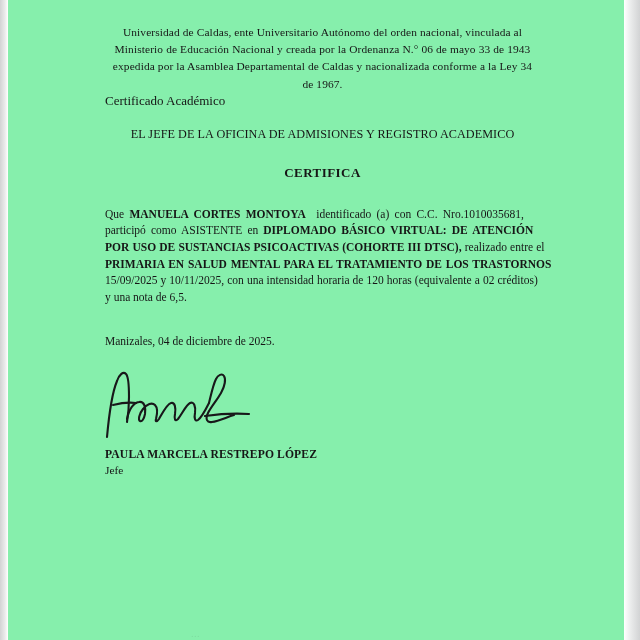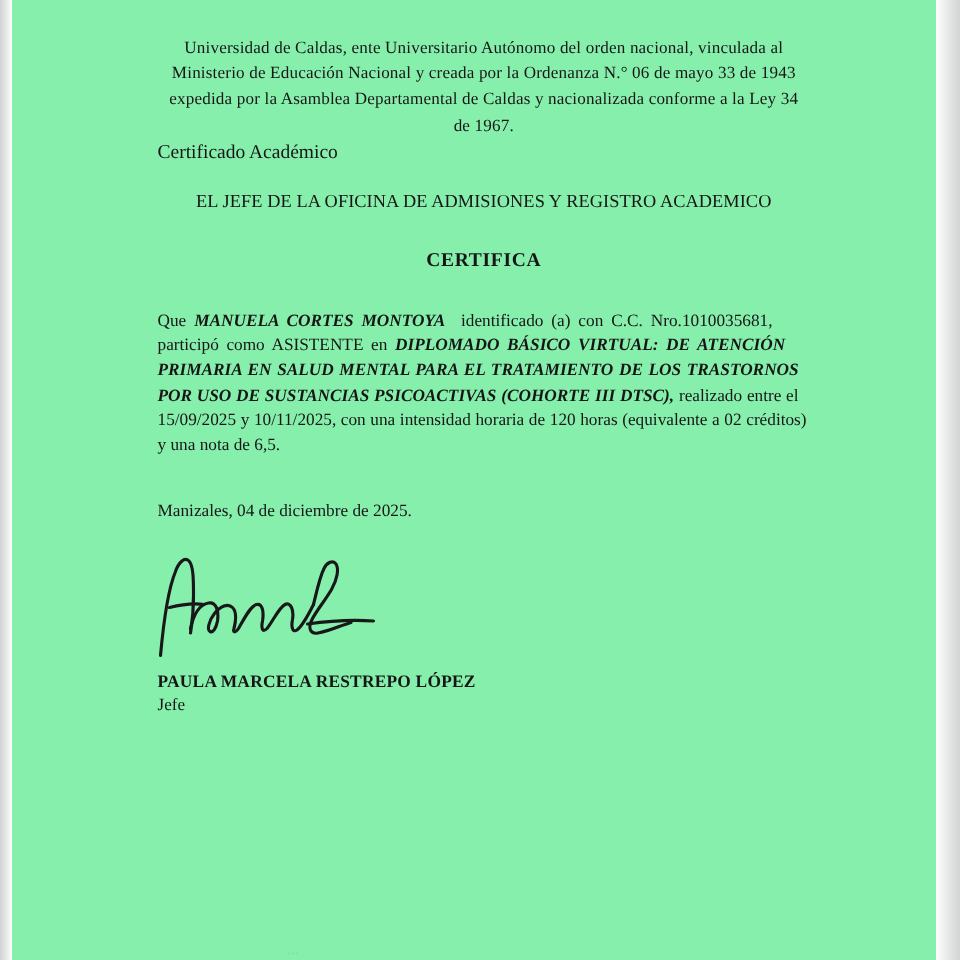--- a/index.html
+++ b/index.html
@@ -86,21 +86,20 @@
   
   .body-par {
     margin-top: 25px;
     font-size: 11.5px;
     line-height: 16.6px;
     text-align: justify;
     text-justify: inter-word;
   }
   .body-par b {
     font-weight: bold;
-    font-style: italic;
   }
   .line-spread {
     display: block;
     white-space: nowrap;
   }
   .l1 { word-spacing: 2.4px; }
   .l2 { word-spacing: 2.2px; }
   .l3 { word-spacing: 0.9px; }
   .l4 { word-spacing: 0.3px; }
   .l5 { word-spacing: 0.2px; }
@@ -166,22 +165,22 @@
 
     <div class="cert-kicker">Certificado Académico</div>
 
     <div class="office-head">EL JEFE DE LA OFICINA DE ADMISIONES Y REGISTRO ACADEMICO</div>
 
     <div class="certifica">CERTIFICA</div>
 
     <div class="body-par">
       <span class="line-spread l1"><span>Que</span> <b>MANUELA CORTES MONTOYA</b> &nbsp;<span>identificado (a) con C.C. Nro.1010035681,</span></span>
       <span class="line-spread l2"><span>participó como</span> <span>ASISTENTE</span> <span>en</span> <b>DIPLOMADO BÁSICO VIRTUAL: DE ATENCIÓN</b></span>
+      <span class="line-spread l4"><b>POR USO DE SUSTANCIAS PSICOACTIVAS (COHORTE III DTSC),</b> <span>realizado entre el</span></span>
       <span class="line-spread l3"><b>PRIMARIA EN SALUD MENTAL PARA EL TRATAMIENTO DE LOS TRASTORNOS</b></span>
-      <span class="line-spread l4"><b>POR USO DE SUSTANCIAS PSICOACTIVAS (COHORTE III DTSC),</b> <span>realizado entre el</span></span>
       <span class="line-spread l5"><span>15/09/2025</span> <span>y</span> <span>10/11/2025,</span> <span>con una intensidad horaria de</span> <span>120 horas</span> <span>(equivalente a</span> <span>02 créditos)</span></span>
       <span class="line-spread"><span>y una nota de</span> <span>6,5.</span></span>
     </div>
 
     <div class="placedate">Manizales, 04 de diciembre de 2025.</div>
 
     <div class="sig-block">
       <svg class="sig-svg" width="200" height="76" viewBox="0 0 200 76">
         <g fill="none" stroke="#18181a" stroke-width="2.1" stroke-linecap="round" stroke-linejoin="round">
           <path d="M6 70 C 8 48, 11 26, 16 14 C 18 8, 22 4, 25 7 C 28 10, 28 20, 28 30 C 28 40, 27 49, 26 55"></path>

